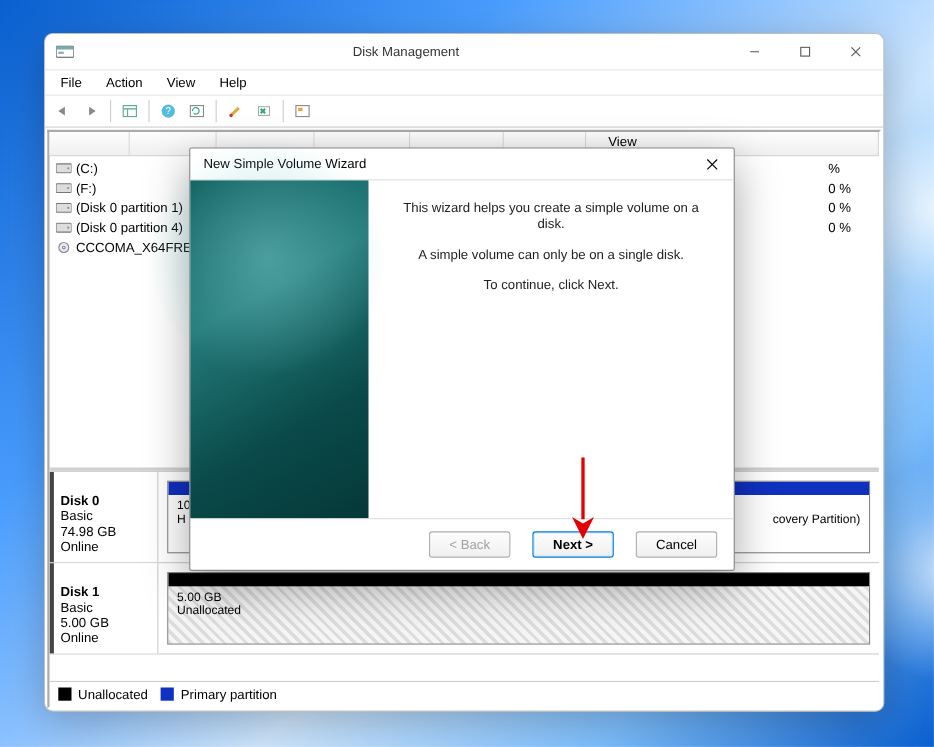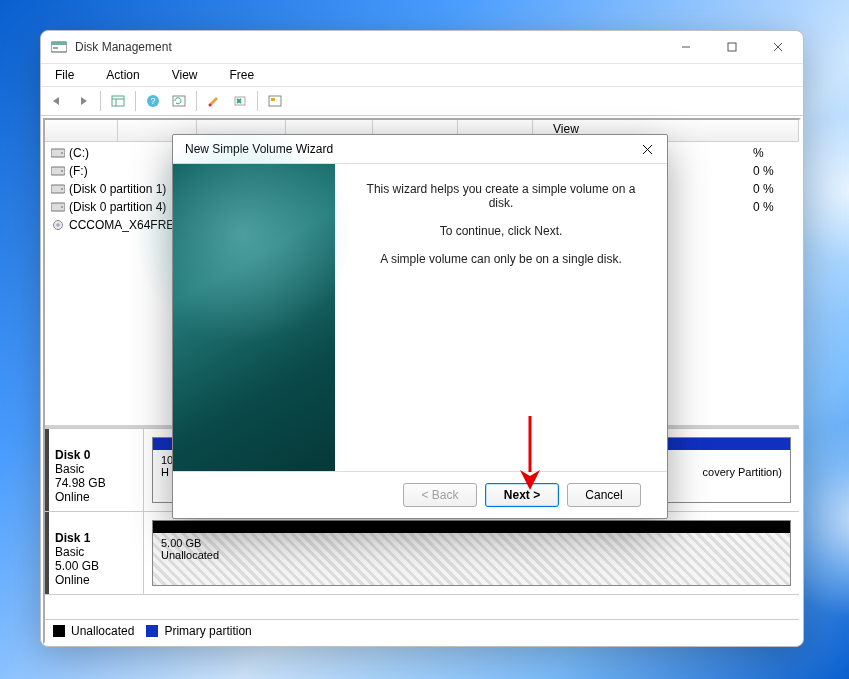--- a/index.html
+++ b/index.html
@@ -17,26 +17,26 @@
     background:radial-gradient(circle,rgba(255,255,255,0.7) 0%,rgba(180,220,255,0.4) 40%,rgba(100,180,255,0) 70%);
     filter:blur(2px);
   }
   
   .win{
     position:absolute;left:40px;top:30px;width:762px;height:615px;
     background:#fff;border:1px solid #bfbfbf;border-radius:8px;
     box-shadow:0 10px 40px rgba(0,0,0,.25);
     display:flex;flex-direction:column;overflow:hidden;
   }
-  .titlebar{height:32px;display:flex;align-items:center;padding:0 2px 0 10px;border-bottom:1px solid #e5e5e5;}
+  .titlebar{height:32px;display:flex;align-items:center;padding:0 2px 0 10px;border-bottom:1px solid #e5e5e5;text-align:center;}
   .titlebar .ticon{width:16px;height:14px;margin-right:8px;flex:none;}
   .titlebar .title{flex:1;color:#333;}
   .winbtns{display:flex;}
   .winbtn{width:46px;height:30px;display:flex;align-items:center;justify-content:center;color:#555;}
-  .menubar{height:22px;display:flex;align-items:center;padding:0 6px;gap:16px;border-bottom:1px solid #e5e5e5;}
+  .menubar{height:22px;display:flex;align-items:center;padding:0 6px;gap:6px;border-bottom:1px solid #e5e5e5;}
   .menuitem{padding:2px 8px;}
   .toolbar{height:28px;display:flex;align-items:center;padding:0 4px;border-bottom:1px solid #d0d0d0;gap:2px;}
   .tbtn{width:22px;height:22px;display:flex;align-items:center;justify-content:center;border:1px solid transparent;}
   .tsep{width:1px;height:20px;background:#ccc;margin:0 3px;}
   
   .content{flex:1;display:flex;flex-direction:column;border:2px inset #fff;margin:2px;}
   .listpane{flex:1;overflow:hidden;position:relative;border-bottom:3px solid #d0d0d0;}
   .listhdr{display:flex;background:#fff;border-bottom:1px solid #d0d0d0;}
   .listhdr .col{border-right:1px solid #d0d0d0;padding:2px 6px;background:linear-gradient(#fdfdfd,#f0f0f0);white-space:nowrap;overflow:hidden;height:17px;}
   .rows{padding:2px 0;}
@@ -68,21 +68,21 @@
   .dlg-title{height:28px;display:flex;align-items:center;padding:0 4px 0 12px;font-size:12px;}
   .dlg-title span{flex:1;}
   .dlg-close{width:32px;height:24px;display:flex;align-items:center;justify-content:center;font-size:16px;}
   .dlg-body{flex:1;display:flex;border-top:1px solid #ddd;border-bottom:1px solid #ddd;}
   .dlg-side{width:162px;background:linear-gradient(150deg,#0f5f5f 0%,#247a7a 35%,#0a4a4a 70%,#063838 100%);position:relative;}
   .dlg-side::after{content:"";position:absolute;left:-40px;top:-40px;width:220px;height:220px;border-radius:50%;
     background:radial-gradient(circle,rgba(120,200,200,.5) 0%,rgba(40,120,120,0) 70%);}
   .dlg-main{flex:1;padding:18px 20px;font-size:12px;color:#222;}
   .dlg-main h1{font-size:17px;font-weight:700;margin:0 0 18px;color:#000;}
   .dlg-main p{margin:0 0 14px;text-align:center;}
-  .dlg-foot{height:46px;display:flex;align-items:center;justify-content:flex-end;padding:0 26px;gap:8px;}
+  .dlg-foot{height:46px;display:flex;align-items:center;justify-content:flex-end;padding:0 15px;gap:20px;}
   .btn{min-width:74px;height:24px;border:1px solid #adadad;background:linear-gradient(#fdfdfd,#f0f0f0);border-radius:3px;display:flex;align-items:center;justify-content:center;font-size:12px;font-family:inherit;cursor:pointer;}
   .btn.primary{border-color:#0078d7;box-shadow:inset 0 0 0 1px #bde3ff;font-weight:bold;}
   .btn.disabled{color:#a0a0a0;cursor:default;}
   
   .arrow{position:absolute;pointer-events:none;}
 </style>
 </head>
 <body>
 
 <div class="bloom" style="left:720px;top:60px;width:260px;height:260px;"></div>
@@ -113,21 +113,21 @@
             <line x1="9" y1="1" x2="1" y2="9" stroke="currentColor"></line>
           </svg>
         </div>
     </div>
   </div>
 
   <div class="menubar">
     <div class="menuitem">File</div>
     <div class="menuitem">Action</div>
     <div class="menuitem">View</div>
-    <div class="menuitem">Free</div>
+    <div class="menuitem">Help</div>
   </div>
 
   <div class="toolbar">
     <div class="tbtn">
         <svg width="14" height="12">
           <path d="M9 2 L3 6 L9 10 Z" fill="#888"></path>
         </svg>
       </div>
     <div class="tbtn">
         <svg width="14" height="12">
@@ -288,22 +288,22 @@
       <svg width="11" height="11">
           <line x1="1" y1="1" x2="10" y2="10" stroke="#000"></line>
           <line x1="10" y1="1" x2="1" y2="10" stroke="#000"></line>
         </svg>
     </div>
   </div>
   <div class="dlg-body">
     <div class="dlg-side"></div>
     <div class="dlg-main">
       <p>This wizard helps you create a simple volume on a disk.</p>
+      <p>A simple volume can only be on a single disk.</p>
       <p>To continue, click Next.</p>
-      <p>A simple volume can only be on a single disk.</p>
     </div>
   </div>
   <div class="dlg-foot">
     <button class="btn disabled">&lt; Back</button>
     <button class="btn primary">Next &gt;</button>
     <button class="btn">Cancel</button>
   </div>
 </div>
 
 <svg class="arrow" style="left:515px;top:412px;width:30px;height:82px" viewBox="0 0 30 82">

